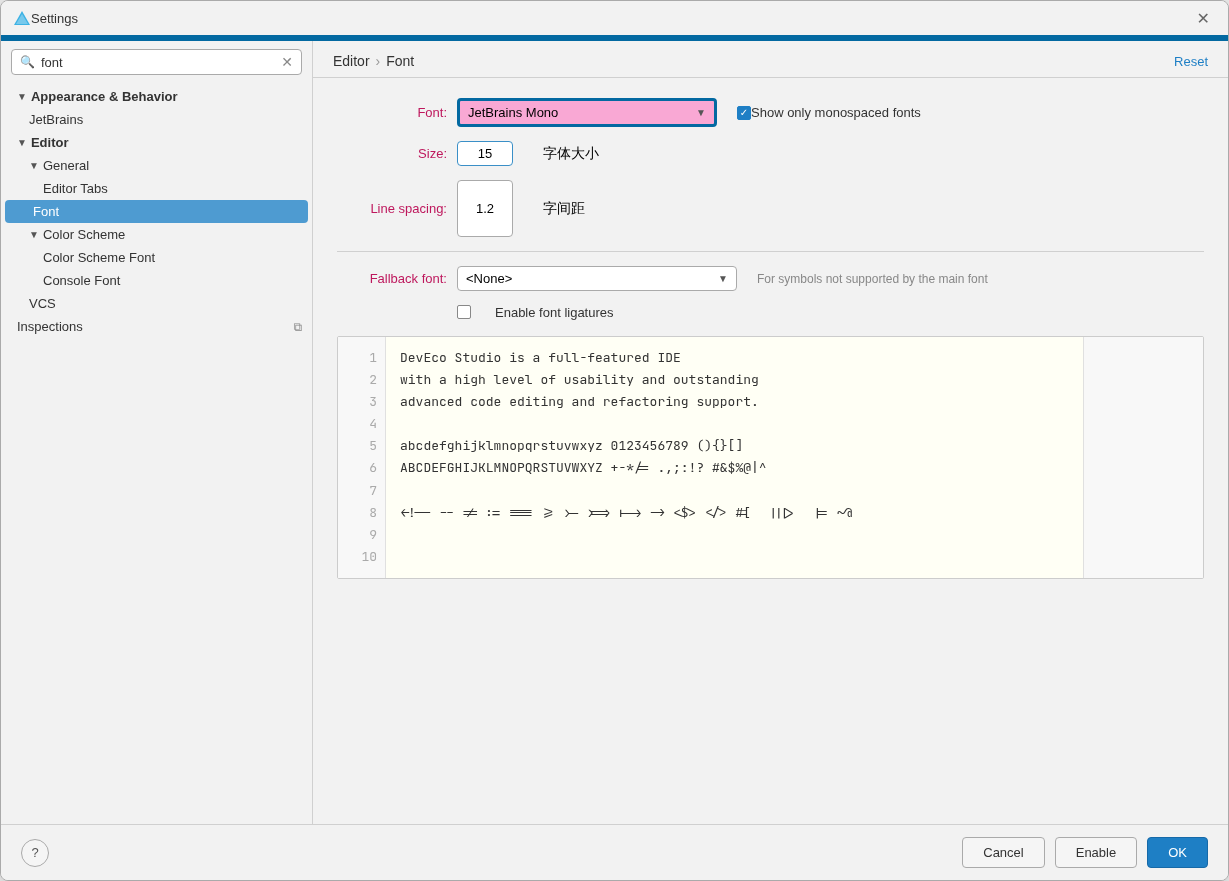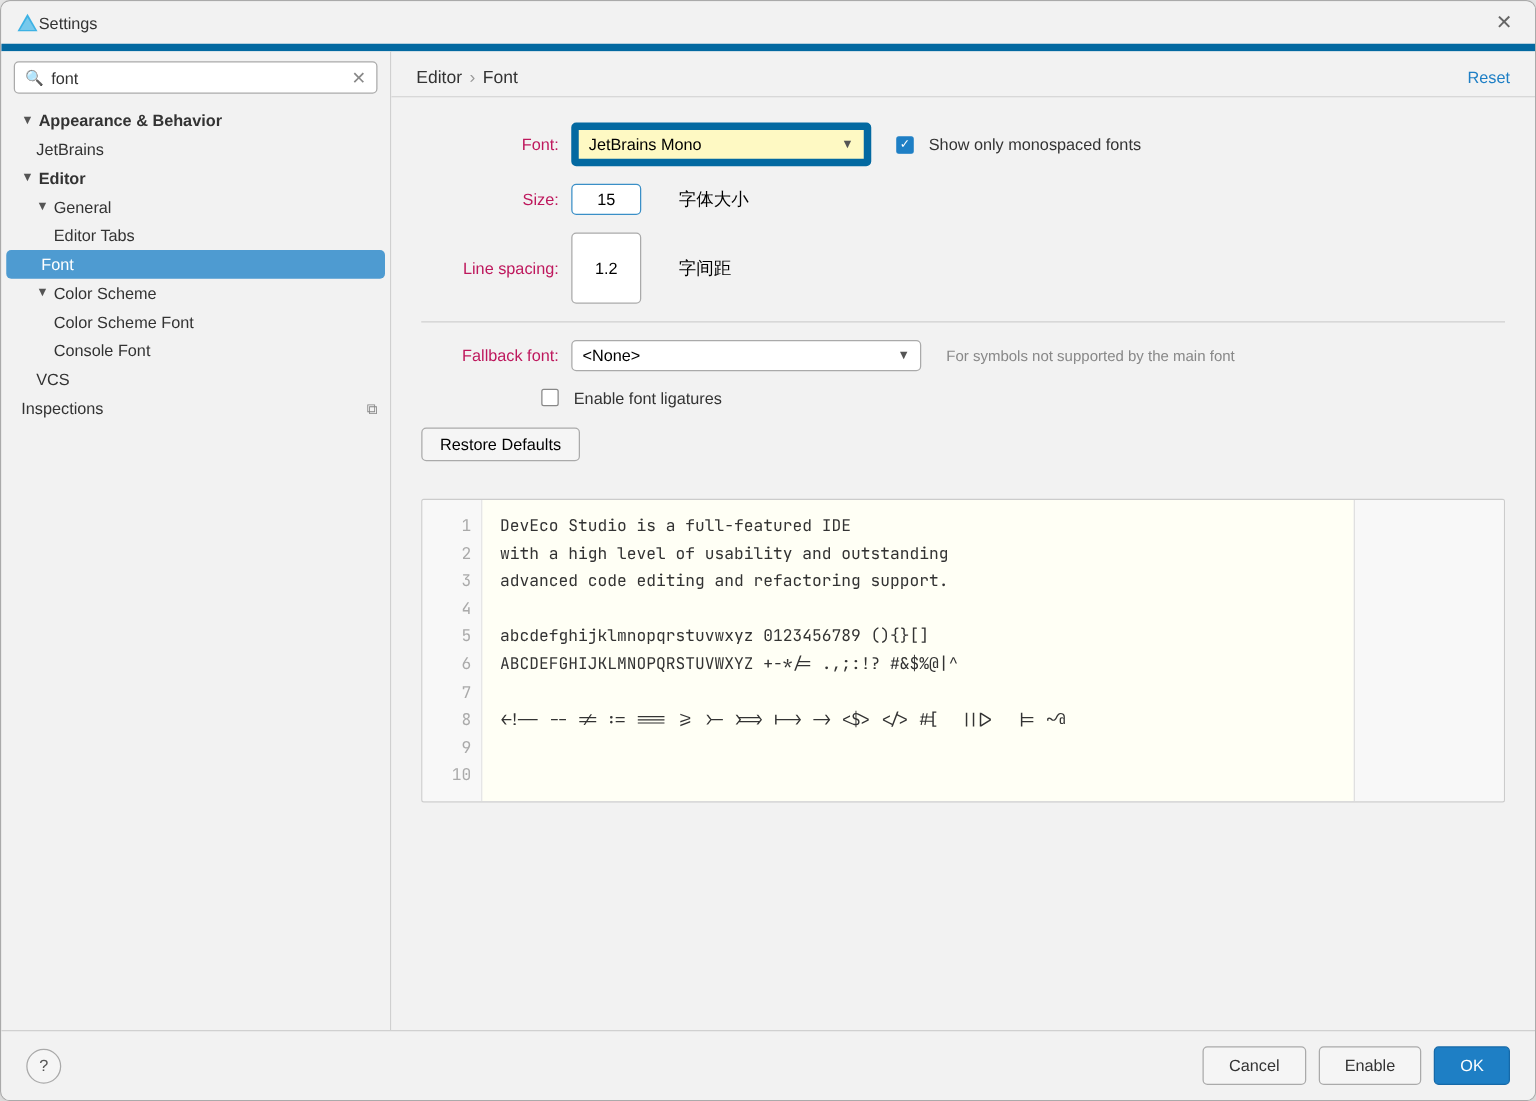--- a/index.html
+++ b/index.html
@@ -151,36 +151,36 @@
       gap: 10px;
     }
     .form-label {
       width: 110px;
       text-align: right;
       color: #be185d;
       font-size: 13px;
       flex-shrink: 0;
     }
     .font-dropdown {
-      width: 240px;
+      width: 260px;
       padding: 4px 8px;
-      border: 6px solid #0369a1;
-      border-radius: 4px;
-      background: #fef9c3;
+      border: 3px solid #0369a1;
+      border-radius: 4px;
+      background: #f9a8d4;
       font-size: 13px;
       display: flex;
       align-items: center;
       justify-content: space-between;
       cursor: pointer;
     }
     .dropdown-arrow { color: #555; font-size: 10px; }
     .checkbox-group {
       display: flex;
       align-items: center;
-      gap: 12px;
+      gap: 0;
       margin-left: 10px;
     }
     .checkbox-blue {
       width: 14px;
       height: 14px;
       background: #1e7fc5;
       border: 1px solid #1e7fc5;
       border-radius: 2px;
       display: flex;
       align-items: center;
@@ -232,23 +232,23 @@
       cursor: pointer;
     }
     .hint-text-gray {
       color: #888;
       font-size: 12px;
       margin-left: 10px;
     }
     .checkbox-row {
       display: flex;
       align-items: flex-start;
-      gap: 12px;
+      gap: 24px;
       margin-bottom: 16px;
-      margin-left: 96px;
+      margin-left: 120px;
     }
     .checkbox-empty {
       width: 14px;
       height: 14px;
       border: 1px solid #888;
       border-radius: 2px;
       background: #fff;
       flex-shrink: 0;
       cursor: pointer;
     }
@@ -474,23 +474,20 @@
             <span class="dropdown-arrow">▼</span>
           </div>
           <span class="hint-text-gray">For symbols not supported by the main font</span>
         </div>
 
         <div class="checkbox-row">
           <div class="checkbox-empty"></div>
           <span class="checkbox-label">Enable font ligatures</span>
         </div>
 
-        <div style="margin-bottom: 14px;">
-          <button class="restore-btn">Restore Defaults</button>
-        </div>
 
         <div class="preview-area">
           <div class="line-numbers" id="line-numbers-container">
               <div>1</div>
               <div>2</div>
               <div>3</div>
               <div>4</div>
               <div>5</div>
               <div>6</div>
               <div>7</div>

